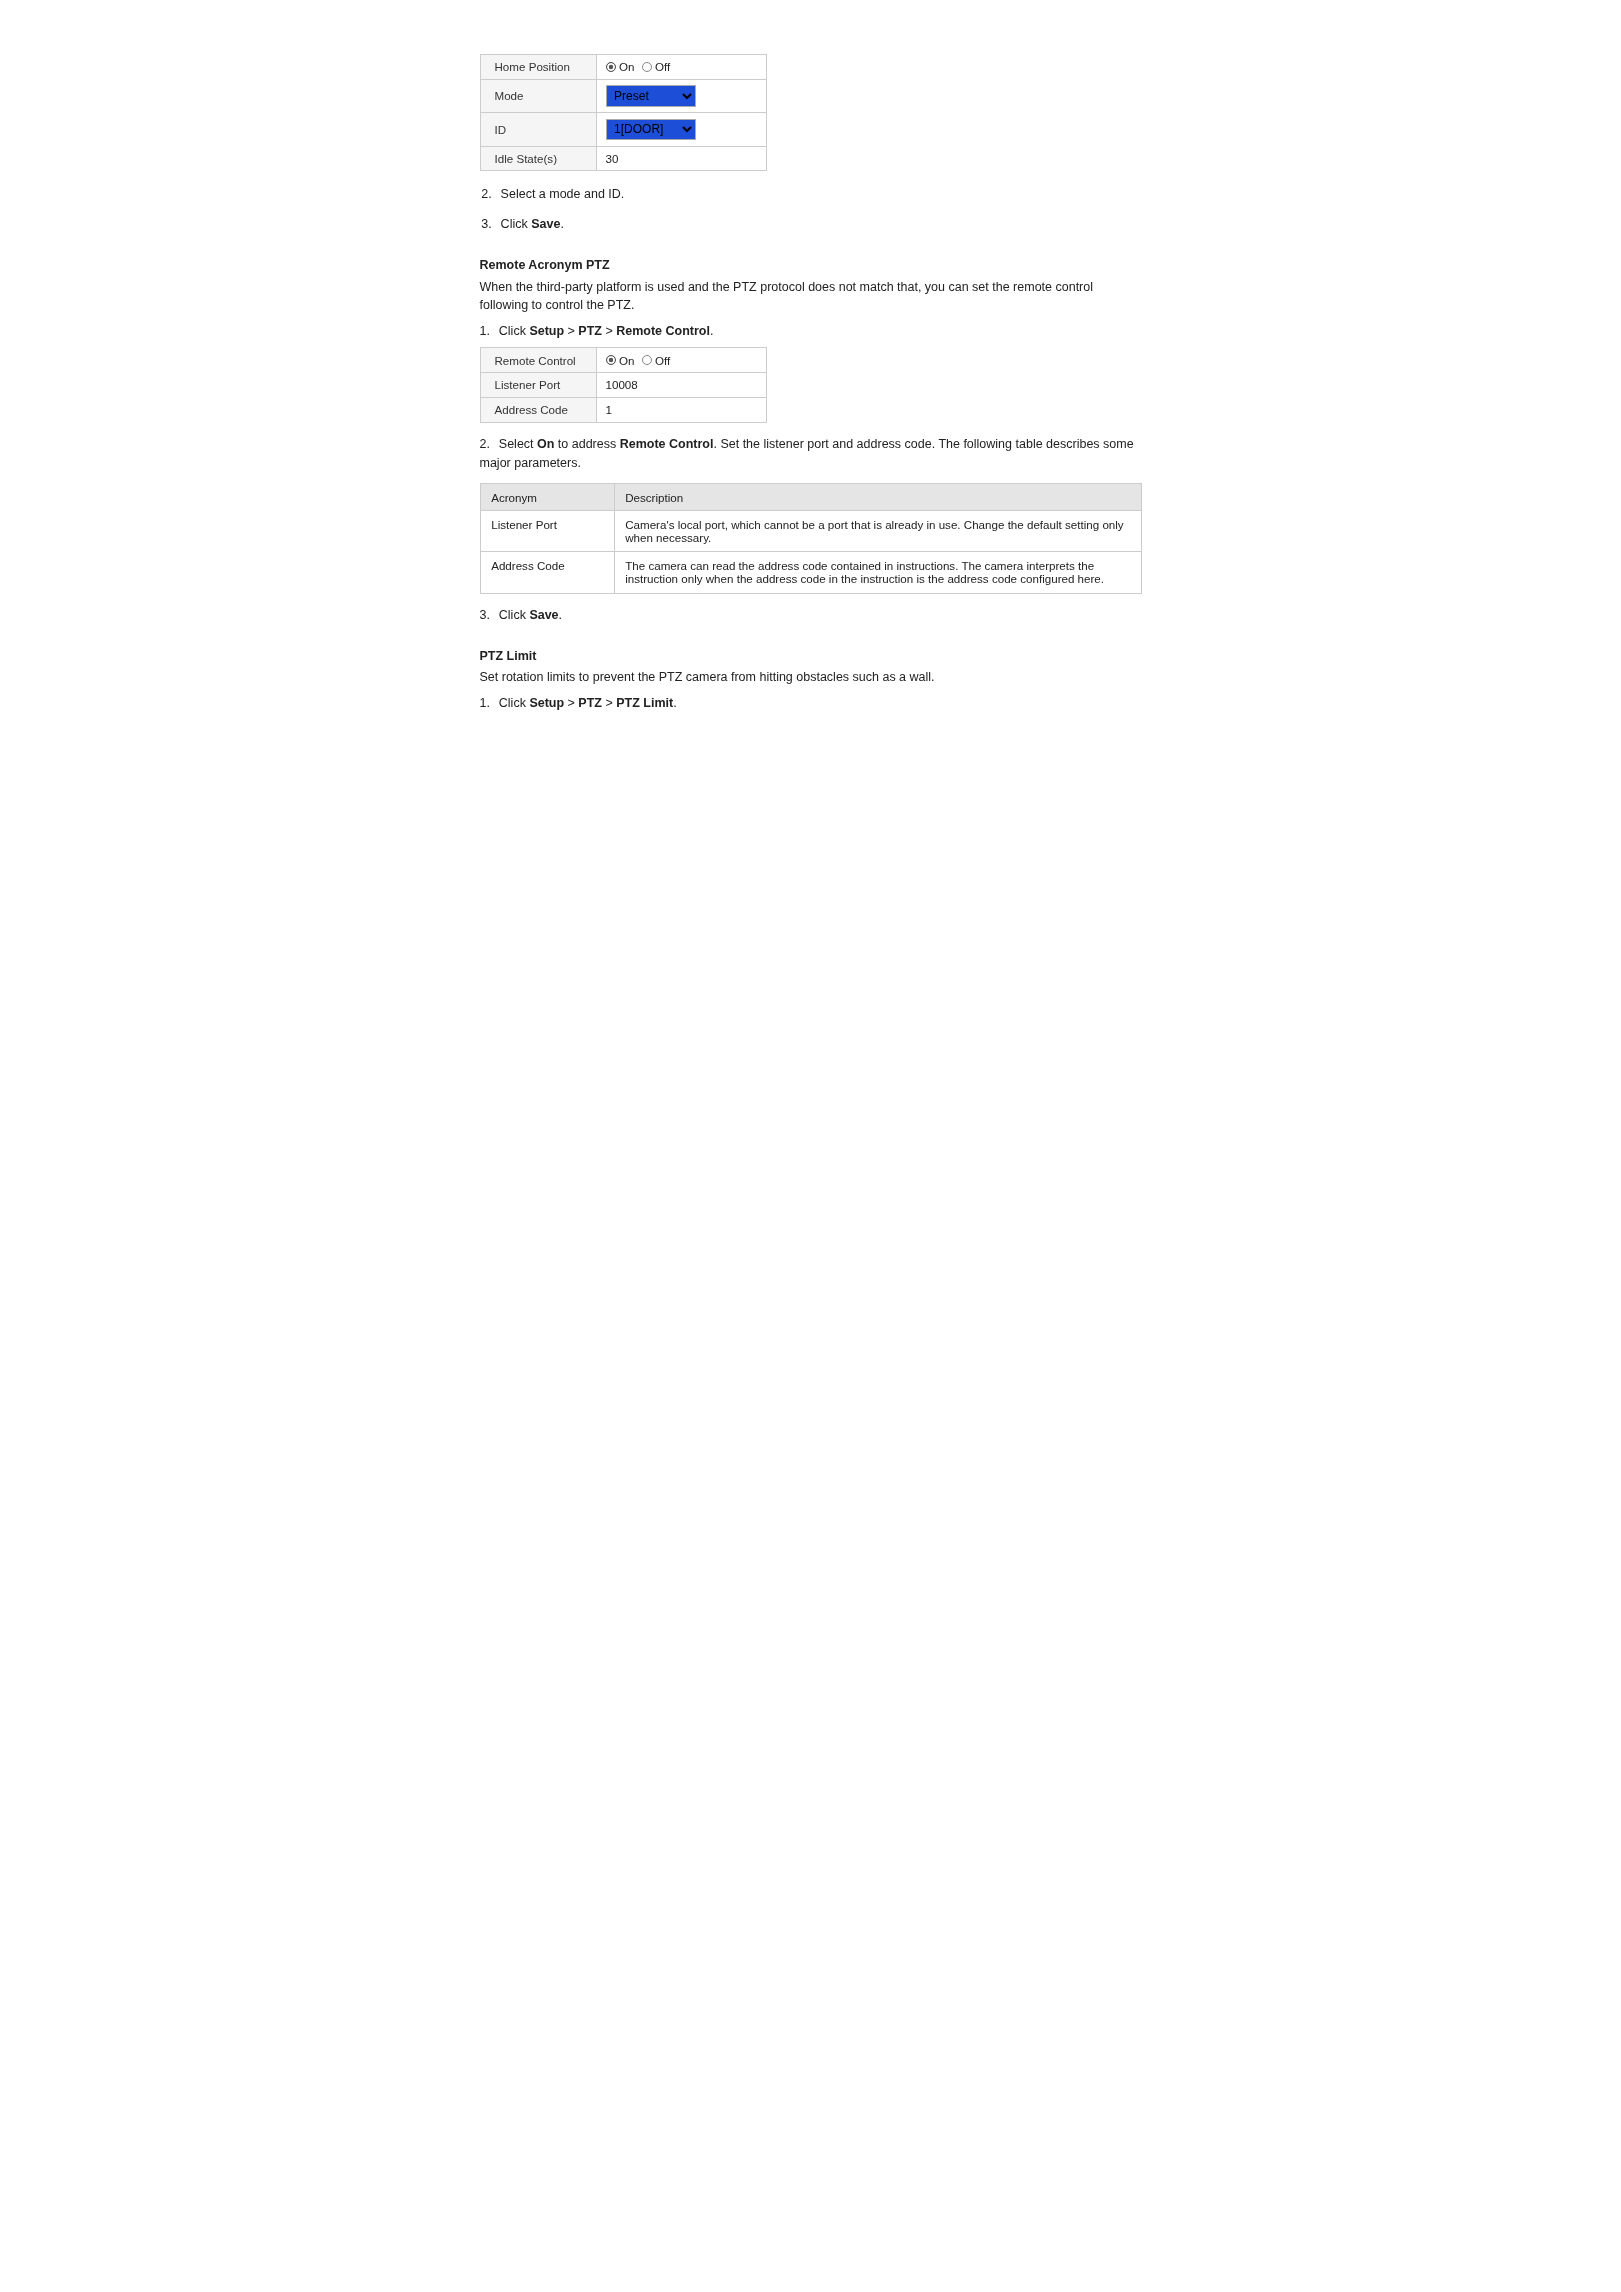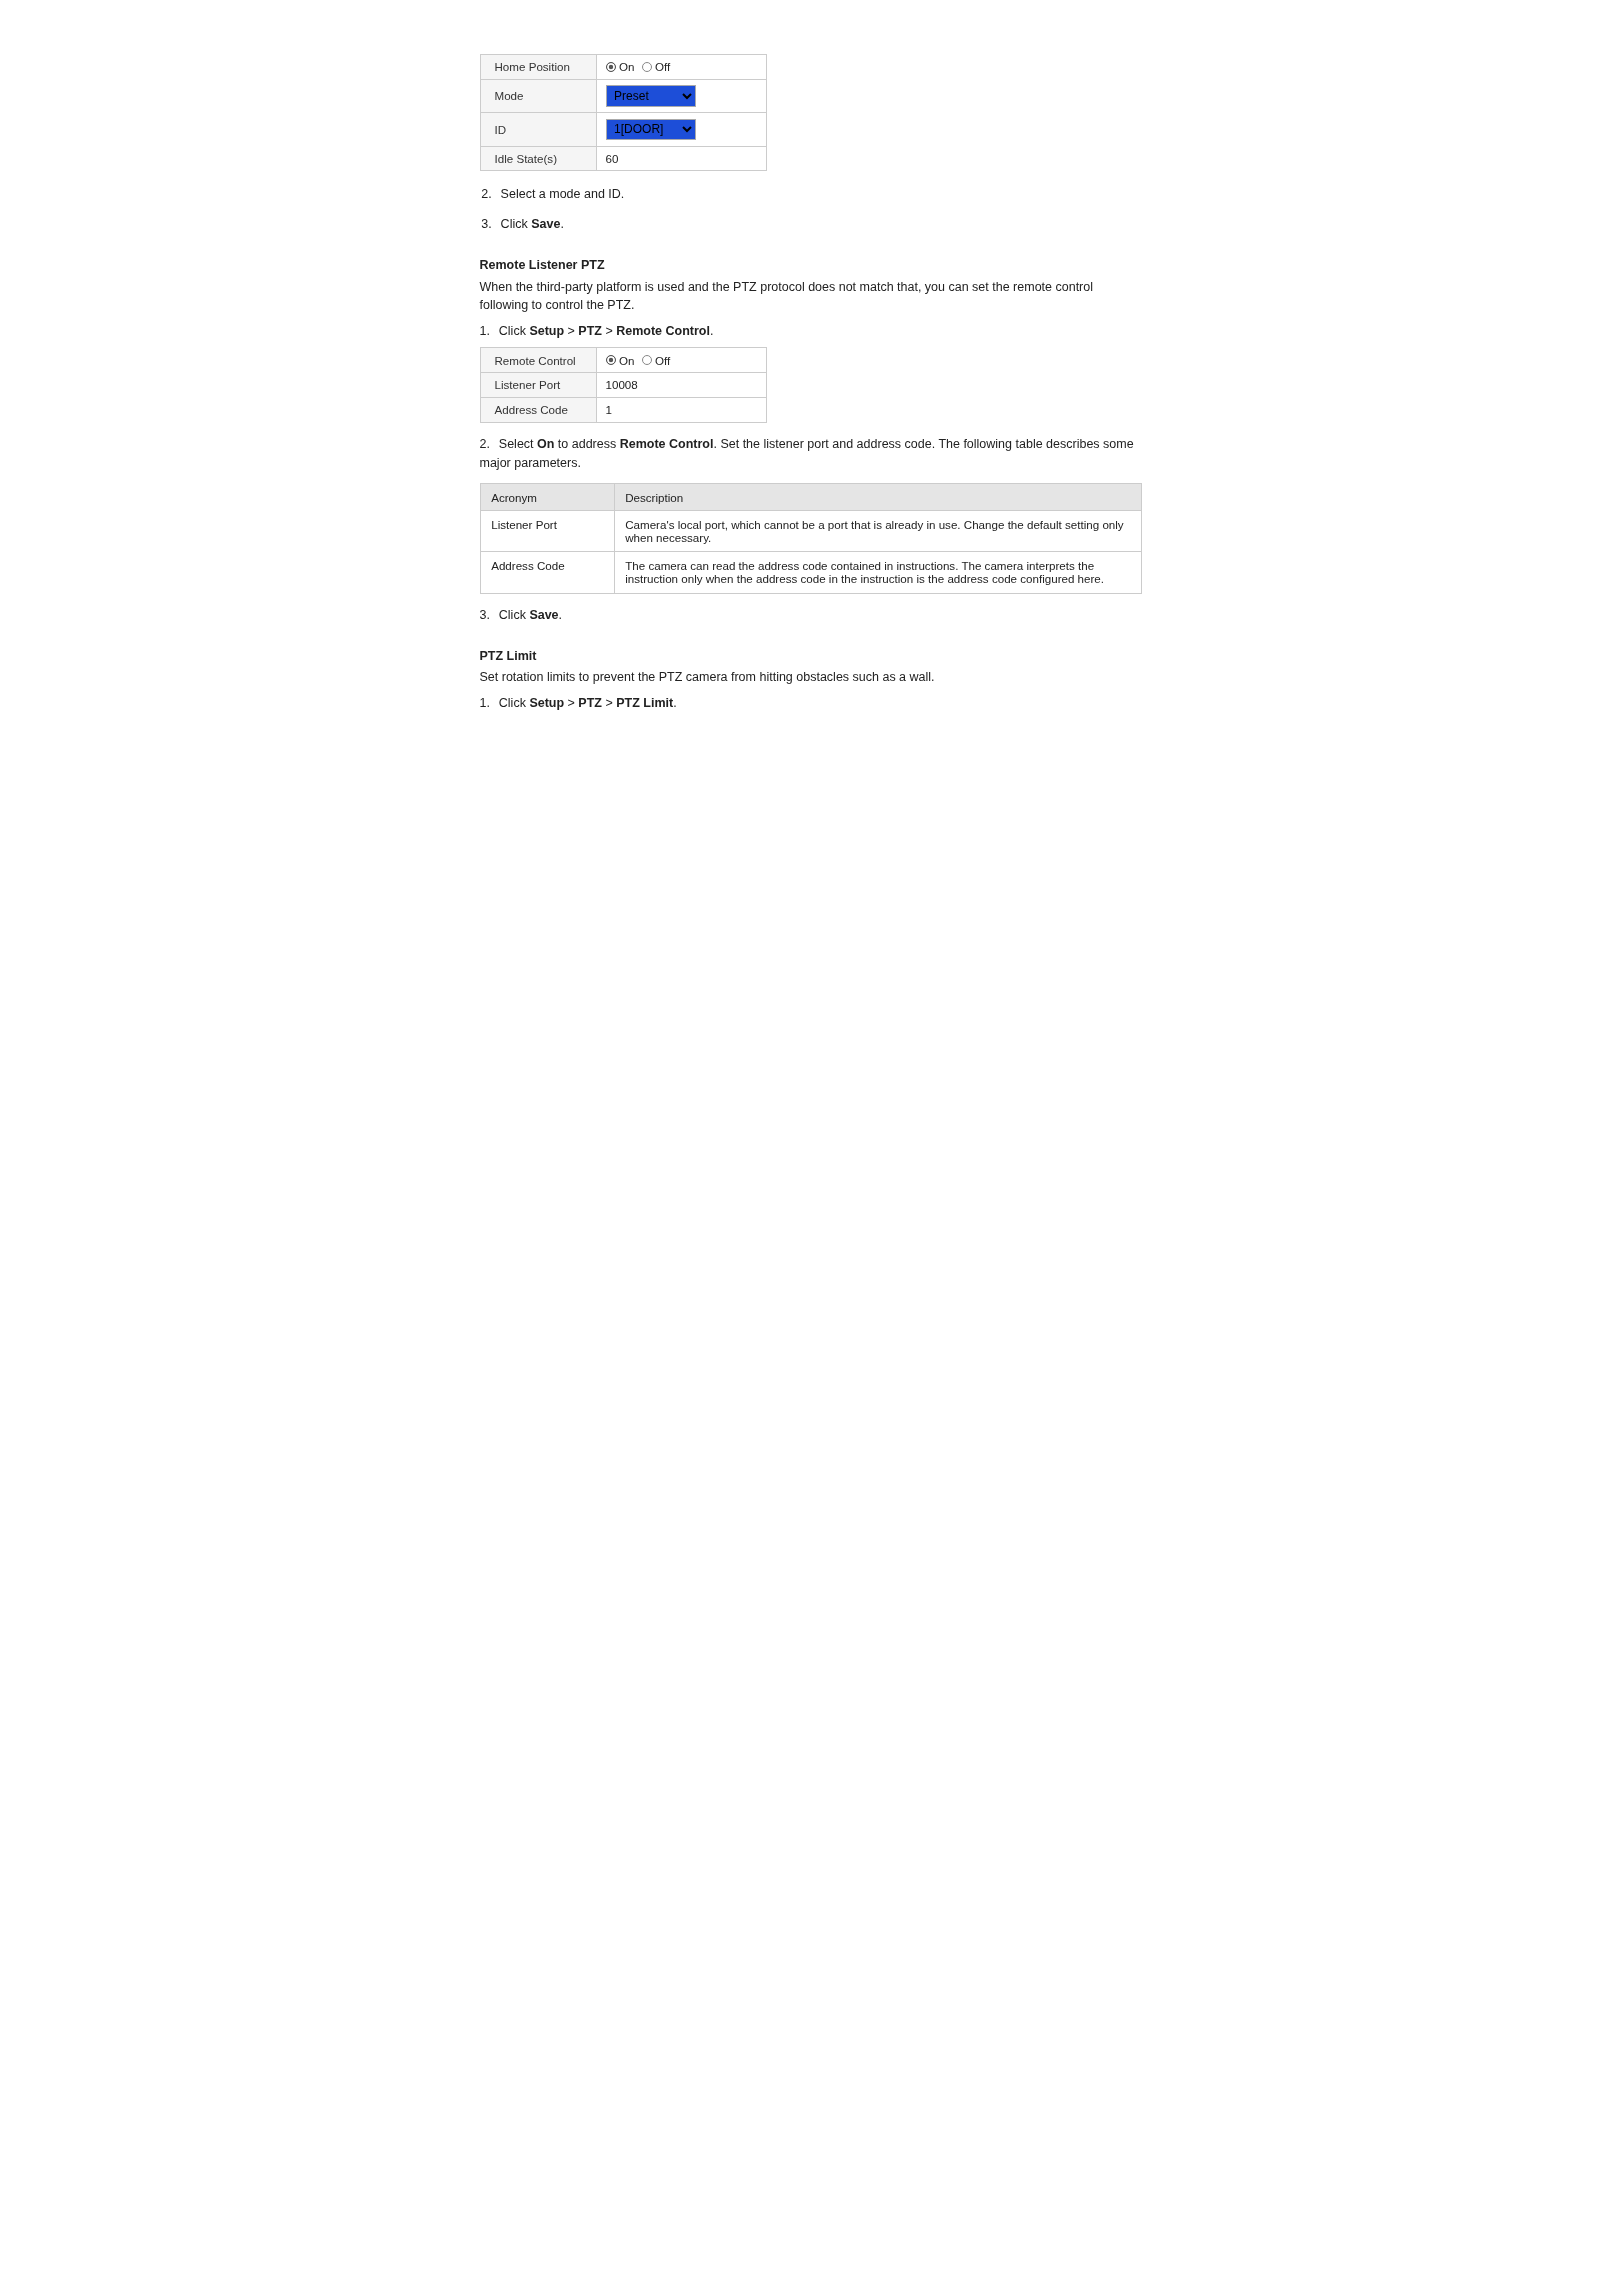--- a/index.html
+++ b/index.html
@@ -167,40 +167,40 @@
           <select>
             <option>1[DOOR]</option>
             <option>2</option>
             <option>3</option>
           </select>
         </div>
       </td>
     </tr>
     <tr>
       <td>Idle State(s)</td>
-      <td>60</td>
+      <td>30</td>
     </tr>
   </tbody>
     </table>
 
   <ul class="step-list">
     <li>
       <span class="step-num">2.</span>
       <span>Select a mode and ID.</span>
     </li>
     <li>
       <span class="step-num">3.</span>
       <span>Click</span>
       <b>Save</b><span>.</span>
     </li>
   </ul>
 </div>
 
 <div class="section-block" style="margin-top: 27px;">
-  <div class="section-title">Remote Listener PTZ</div>
+  <div class="section-title">Remote Acronym PTZ</div>
   <p class="section-desc">When the third-party platform is used and the PTZ protocol does not match that, you can set the remote control following to control the PTZ.</p>
 
   <p style="margin-bottom:9px;">
     <span style="margin-right:5.4px;">1.</span>
     <span>Click </span><b>Setup</b><span> &gt; </span><b>PTZ</b><span> &gt; </span><b>Remote Control</b><span>.</span>
   </p>
 
   <table class="settings-table" style="margin-bottom:12.5px;">
     <tbody>
         <tr>

